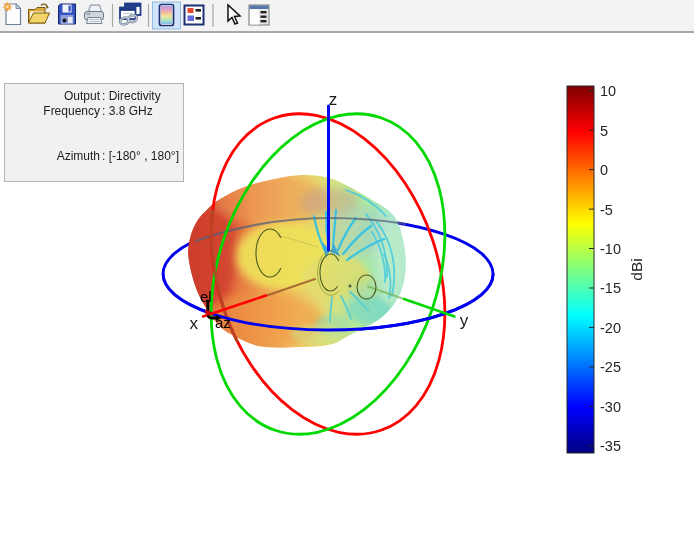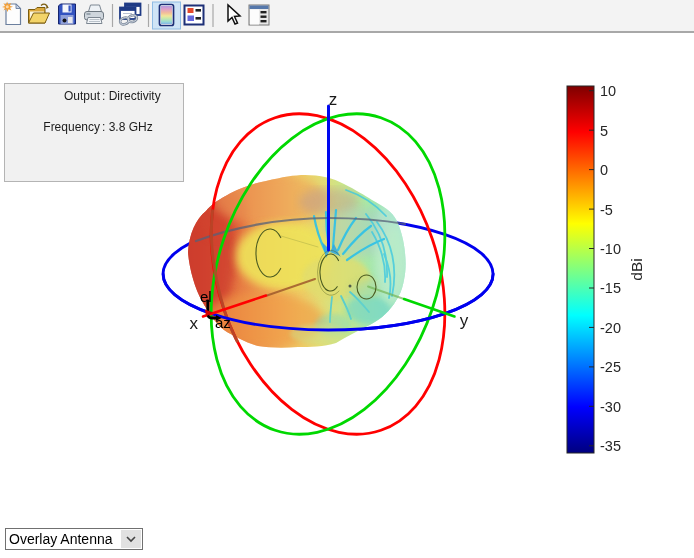--- a/index.html
+++ b/index.html
@@ -19,23 +19,27 @@
 </style>
 </head>
 <body>
 <div id="stage">
   <div id="toolbar"></div>
   <div id="infobox">
     <div class="irow" style="top:5px">
         <span class="lbl">Output</span>
         <span class="val">:&nbsp;Directivity</span>
       </div>
-    <div class="irow" style="top:36px">
+    <div class="irow" style="top:20px">
         <span class="lbl">Frequency</span>
         <span class="val">:&nbsp;3.8 GHz</span>
+      </div>
+    <div class="irow" style="top:65px">
+        <span class="lbl">Azimuth</span>
+        <span class="val">:&nbsp;[-180° , 180°]</span>
       </div>
   </div>
 
   <svg id="plot" width="694" height="558" viewBox="0 0 694 558" style="position:absolute;left:0;top:0">
     <defs>
       <linearGradient id="jet" x1="0" y1="0" x2="0" y2="1">
         <stop offset="0" stop-color="#7f0000"></stop>
         <stop offset="0.125" stop-color="#ff0000"></stop>
         <stop offset="0.25" stop-color="#ff8000"></stop>
         <stop offset="0.375" stop-color="#ffff00"></stop>
@@ -284,20 +288,13 @@
     <g>
       <rect x="249" y="5" width="20" height="20" fill="#e8e8e8" stroke="#777" stroke-width="1"></rect>
       <rect x="249.5" y="5.5" width="19" height="3.5" fill="#5577aa"></rect>
       <rect x="250" y="9.5" width="9" height="15" fill="#fcfcfc"></rect>
       <rect x="260.5" y="11" width="6" height="2.4" fill="#222"></rect>
       <rect x="260.5" y="15.5" width="6" height="2.4" fill="#222"></rect>
       <rect x="260.5" y="20" width="6" height="2.4" fill="#222"></rect>
     </g>
   </svg>
 
-  <div id="dropdown">
-    <span class="txt">Overlay Antenna</span>
-    <span class="btn"></span>
-    <svg width="20" height="18" style="position:absolute;right:1px;top:1px" viewBox="0 0 20 18">
-      <path d="M 6,7 L 10,11 L 14,7" fill="none" stroke="#444" stroke-width="1.6"></path>
-    </svg>
-  </div>
 </div>
 
 </body></html>

